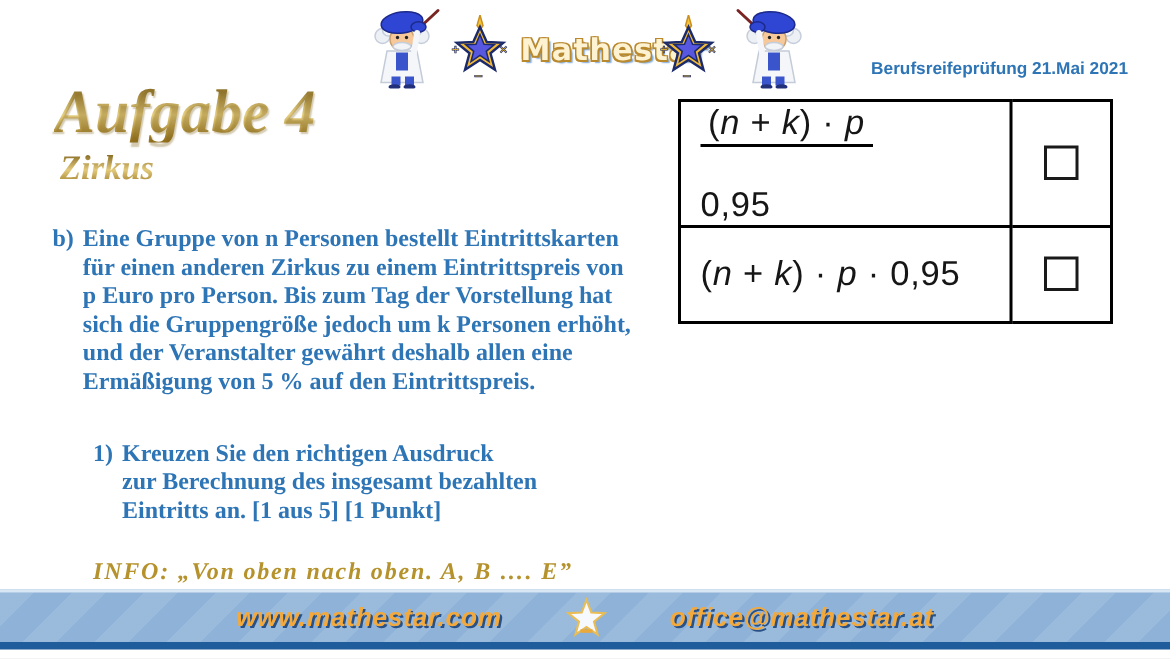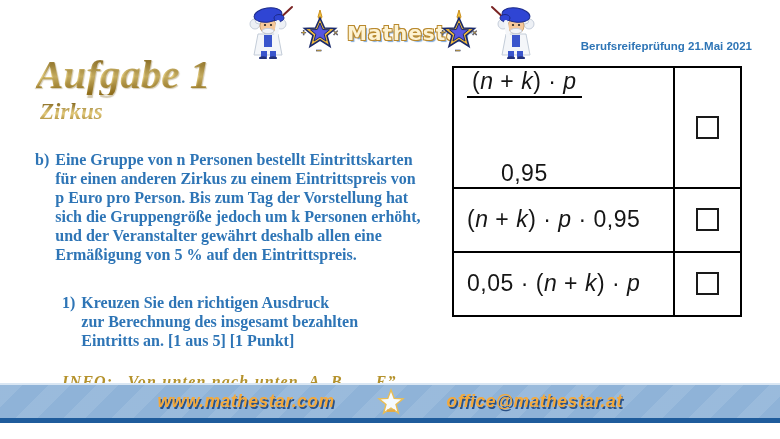--- a/index.html
+++ b/index.html
@@ -82,26 +82,26 @@
     font-family:"Liberation Sans", sans-serif;
     font-size:23px; color:#161616; letter-spacing:0.5px;
     white-space:nowrap;
   }
   td.check-cell { width:67px; text-align:center; }
   .checkbox {
     display:inline-block; width:23px; height:23px;
     border:2px solid #1a1a1a; background:#fff; vertical-align:middle;
     cursor:pointer;
   }
-  .frac { display:inline-flex; flex-direction:column; align-items:center; line-height:1.1;gap:37px; }
+  .frac { display:inline-flex; flex-direction:column; align-items:flex-start; line-height:1.1; }
   .frac .num { padding:0 5px 2px 5px; border-bottom:2px solid #000; }
   .frac .den { padding-top:2px;margin-top:24px; }
 
   
-  .footer { position:absolute; left:0; bottom:16px; width:780px; height:40px; }
+  .footer { position:absolute; left:0; bottom:6px; width:780px; height:40px; }
   .footer-bar {
     height:35px; background:#8fb3d8;
     background-image:
       repeating-linear-gradient(135deg, rgba(255,255,255,0.10) 0 16px, rgba(255,255,255,0) 16px 34px);
     border-top:2px solid #d9e6f3;
     display:flex; align-items:center; justify-content:center; gap:42px;
   }
   .footer-strip { height:5px; background:#1f5c9c; }
   .footer-text {
     font-family:"Liberation Sans", sans-serif;
@@ -173,52 +173,48 @@
     <rect x="18" y="30" width="8" height="12" fill="#3a55cc"></rect>
     <rect x="15" y="46" width="6" height="6" fill="#3a55cc"></rect>
     <rect x="24" y="46" width="6" height="6" fill="#3a55cc"></rect>
     <ellipse cx="17" cy="53" rx="4" ry="1.8" fill="#22307a"></ellipse>
     <ellipse cx="27" cy="53" rx="4" ry="1.8" fill="#22307a"></ellipse>
     <line x1="30" y1="30" x2="32" y2="17" stroke="#f4f6f9" stroke-width="4" stroke-linecap="round"></line>
   </svg>
 
   <div class="exam-label">Berufsreifeprüfung 21.Mai 2021</div>
 
-  <div class="title-main">Aufgabe 1</div>
+  <div class="title-main">Aufgabe 4</div>
   <div class="title-sub">Zirkus</div>
 
   <div class="text-block" id="problem-block">
     <span>b)</span>
     <div class="lines">Eine Gruppe von n Personen bestellt Eintrittskarten<br>für einen anderen Zirkus zu einem Eintrittspreis von<br>p Euro pro Person. Bis zum Tag der Vorstellung hat<br>sich die Gruppengröße jedoch um k Personen erhöht,<br>und der Veranstalter gewährt deshalb allen eine<br>Ermäßigung von 5 % auf den Eintrittspreis.</div>
   </div>
 
   <div class="text-block" id="question-block">
     <span>1)</span>
     <div class="lines">Kreuzen Sie den richtigen Ausdruck<br>zur Berechnung des insgesamt bezahlten<br>Eintritts an. [1 aus 5] [1 Punkt]</div>
   </div>
 
-  <div class="info-note">INFO: „Von unten nach unten. A, B …. E”</div>
+  <div class="info-note">INFO: „Von oben nach oben. A, B …. E”</div>
 
   <table class="answers">
     <tbody>
         <tr>
           <td class="expr-cell"><span class="frac">
               <span class="num">(<i>n</i> + <i>k</i>) · <i>p</i></span>
               <span class="den">0,95</span>
             </span></td>
           <td class="check-cell"><span class="checkbox"></span></td>
         </tr>
         <tr>
           <td class="expr-cell">(<i>n</i> + <i>k</i>) · <i>p</i> · 0,95</td>
           <td class="check-cell"><span class="checkbox"></span></td>
         </tr>
-        <tr>
-          <td class="expr-cell">0,05 · (<i>n</i> + <i>k</i>) · <i>p</i></td>
-          <td class="check-cell"><span class="checkbox"></span></td>
-        </tr>
       </tbody>
   </table>
 
   <div class="footer">
     <div class="footer-bar">
       <span class="footer-text">www.mathestar.com</span>
       <svg class="footer-star" viewBox="0 0 28 28">
         <polygon points="14,2 17.2,10.4 26,10.8 19,16.4 21.4,25 14,20 6.6,25 9,16.4 2,10.8 10.8,10.4" fill="#f6fafe" stroke="#e9bd54" stroke-width="1.4"></polygon>
         <rect x="10" y="21.5" width="8" height="2.4" fill="#e9a93c"></rect>
       </svg>

